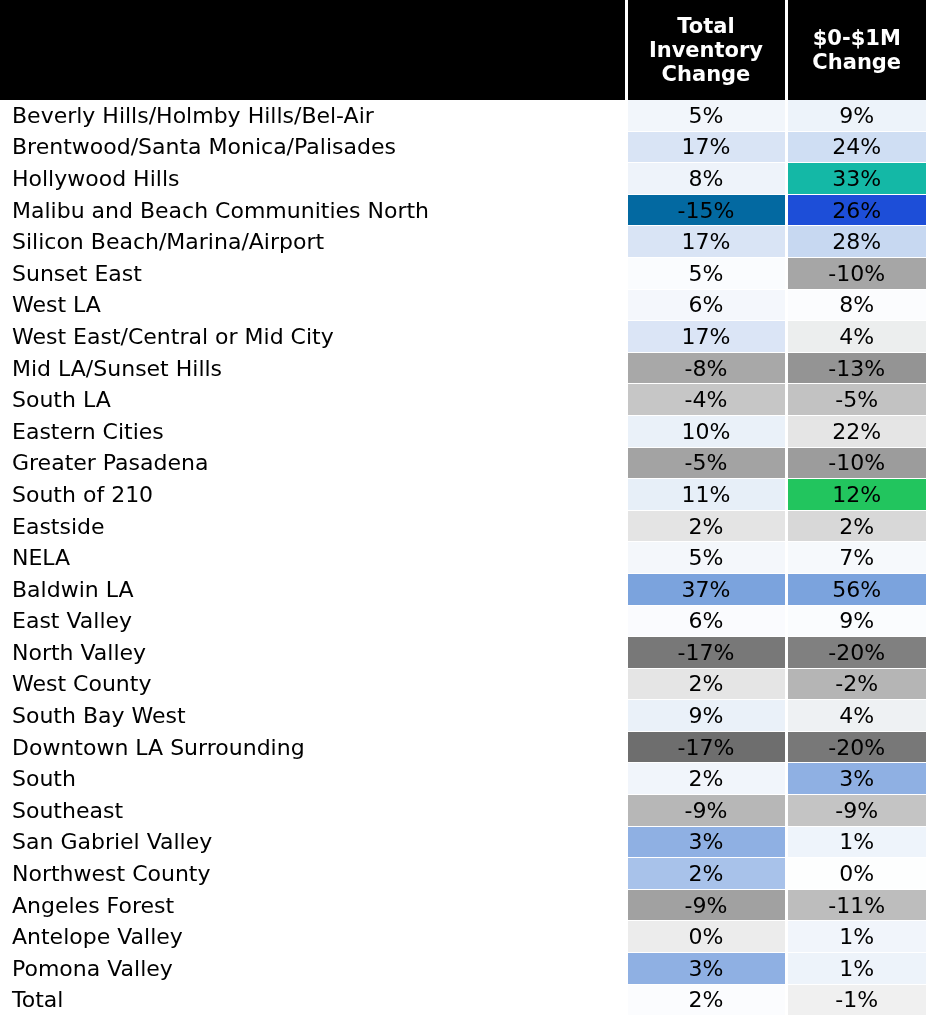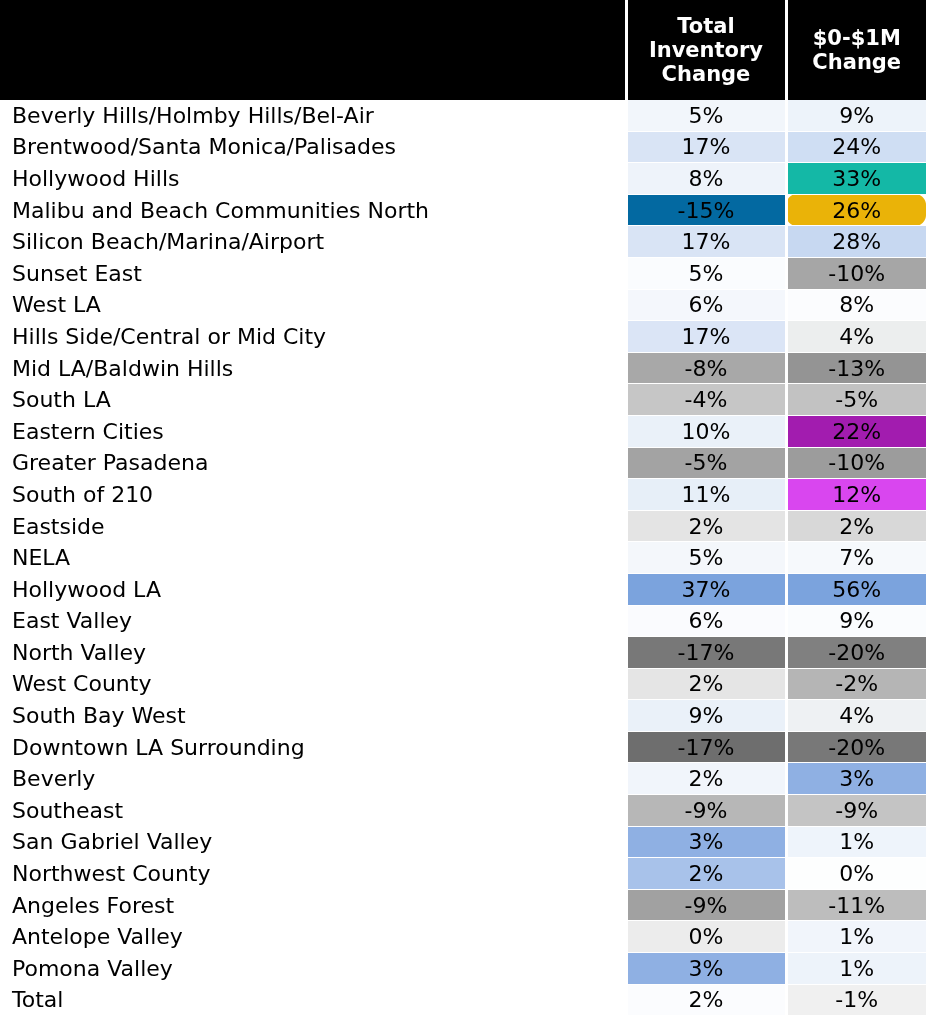--- a/index.html
+++ b/index.html
@@ -101,79 +101,79 @@
         <td class="val" style="background: rgb(207, 222, 243);">24%</td>
       </tr>
       <tr>
         <td class="region">Hollywood Hills</td>
         <td class="val" style="background: rgb(238, 243, 250);">8%</td>
         <td class="val" style="background: #14b8a6;">33%</td>
       </tr>
       <tr>
         <td class="region">Malibu and Beach Communities North</td>
         <td class="val" style="background: #0369a1;">-15%</td>
-        <td class="val" style="background: #eab308; border-radius: 11px;">26%</td>
+        <td class="val" style="background: #1d4ed8;">26%</td>
       </tr>
       <tr>
         <td class="region">Silicon Beach/Marina/Airport</td>
         <td class="val" style="background: rgb(217, 228, 245);">17%</td>
         <td class="val" style="background: rgb(199, 216, 241);">28%</td>
       </tr>
       <tr>
         <td class="region">Sunset East</td>
         <td class="val" style="background: rgb(250, 252, 254);">5%</td>
         <td class="val" style="background: rgb(166, 166, 166);">-10%</td>
       </tr>
       <tr>
         <td class="region">West LA</td>
         <td class="val" style="background: rgb(244, 247, 252);">6%</td>
         <td class="val" style="background: rgb(251, 252, 254);">8%</td>
       </tr>
       <tr>
-        <td class="region">Hills Side/Central or Mid City</td>
+        <td class="region">West East/Central or Mid City</td>
         <td class="val" style="background: rgb(219, 229, 246);">17%</td>
         <td class="val" style="background: rgb(236, 238, 238);">4%</td>
       </tr>
       <tr>
-        <td class="region">Mid LA/Baldwin Hills</td>
+        <td class="region">Mid LA/Sunset Hills</td>
         <td class="val" style="background: rgb(168, 168, 168);">-8%</td>
         <td class="val" style="background: rgb(148, 148, 148); margin-left: 44px;">-13%</td>
       </tr>
       <tr>
         <td class="region">South LA</td>
         <td class="val" style="background: rgb(198, 198, 198);">-4%</td>
         <td class="val" style="background: rgb(194, 194, 194);">-5%</td>
       </tr>
       <tr>
         <td class="region">Eastern Cities</td>
         <td class="val" style="background: rgb(234, 241, 249);">10%</td>
-        <td class="val" style="background: #a21caf;">22%</td>
+        <td class="val" style="background: #e5e5e5;">22%</td>
       </tr>
       <tr>
         <td class="region">Greater Pasadena</td>
         <td class="val" style="background: rgb(163, 163, 163);">-5%</td>
         <td class="val" style="background: rgb(156, 156, 156);">-10%</td>
       </tr>
       <tr>
         <td class="region">South of 210</td>
         <td class="val" style="background: rgb(231, 239, 248); margin-top: 36px;">11%</td>
-        <td class="val" style="background: #d946ef;">12%</td>
+        <td class="val" style="background: #22c55e;">12%</td>
       </tr>
       <tr>
         <td class="region">Eastside</td>
         <td class="val" style="background: rgb(228, 228, 228);">2%</td>
         <td class="val" style="background: rgb(216, 216, 216);">2%</td>
       </tr>
       <tr>
         <td class="region">NELA</td>
         <td class="val" style="background: rgb(244, 247, 251);">5%</td>
         <td class="val" style="background: rgb(246, 249, 252);">7%</td>
       </tr>
       <tr>
-        <td class="region">Hollywood LA</td>
+        <td class="region">Baldwin LA</td>
         <td class="val" style="background: rgb(123, 163, 221);">37%</td>
         <td class="val" style="background: rgb(123, 163, 221);">56%</td>
       </tr>
       <tr>
         <td class="region">East Valley</td>
         <td class="val" style="background: rgb(250, 251, 254);">6%</td>
         <td class="val" style="background: rgb(250, 252, 254);">9%</td>
       </tr>
       <tr>
         <td class="region">North Valley</td>
@@ -189,21 +189,21 @@
         <td class="region">South Bay West</td>
         <td class="val" style="background: rgb(234, 241, 249);">9%</td>
         <td class="val" style="background: rgb(238, 241, 243);">4%</td>
       </tr>
       <tr>
         <td class="region">Downtown LA Surrounding</td>
         <td class="val" style="background: rgb(110, 110, 110);">-17%</td>
         <td class="val" style="background: rgb(120, 120, 120);">-20%</td>
       </tr>
       <tr>
-        <td class="region">Beverly</td>
+        <td class="region">South</td>
         <td class="val" style="background: rgb(241, 245, 251);">2%</td>
         <td class="val" style="background: rgb(143, 176, 227);">3%</td>
       </tr>
       <tr>
         <td class="region">Southeast</td>
         <td class="val" style="background: rgb(183, 183, 183);">-9%</td>
         <td class="val" style="background: rgb(196, 196, 196);">-9%</td>
       </tr>
       <tr>
         <td class="region">San Gabriel Valley</td>

